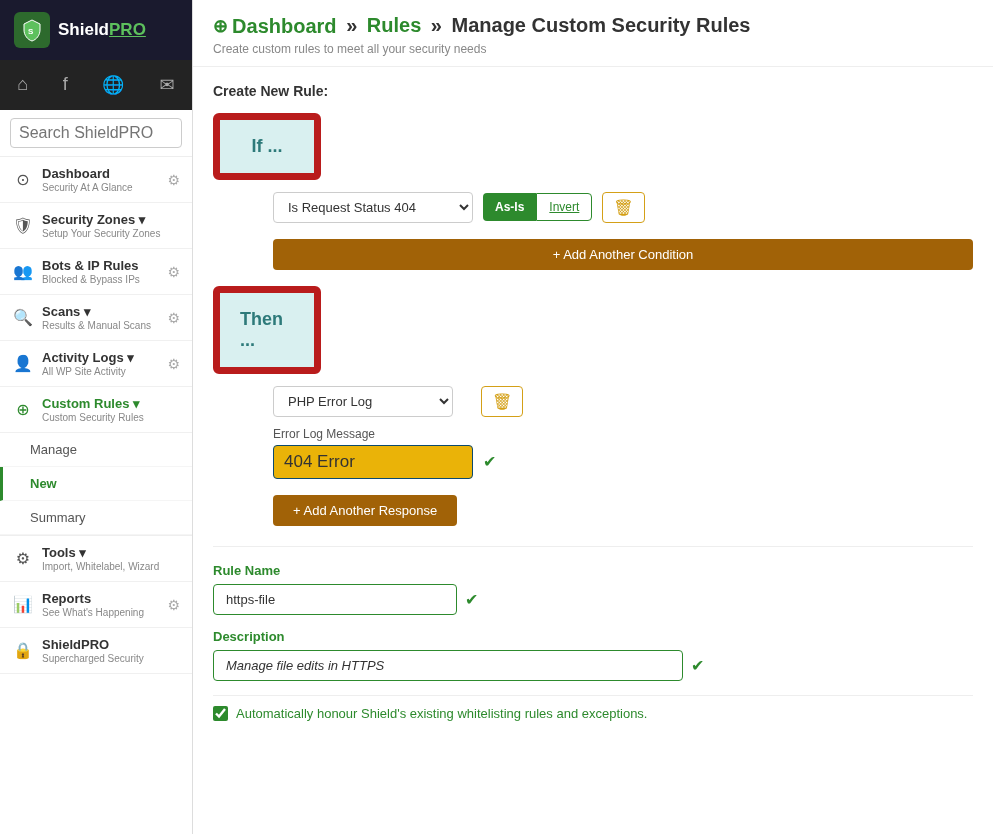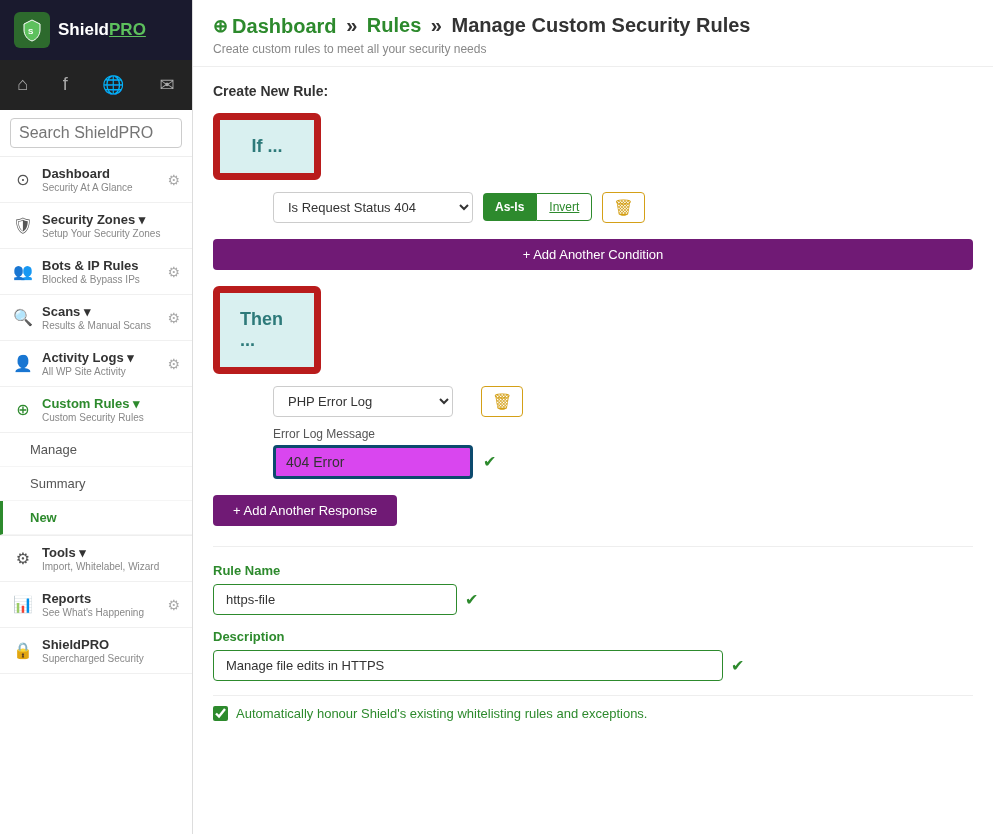--- a/index.html
+++ b/index.html
@@ -215,27 +215,28 @@
       background: #fff;
       border: 1px solid #d4a017;
       border-radius: 4px;
       padding: 5px 10px;
       cursor: pointer;
       color: #d4a017;
       font-size: 16px;
     }
 
     .btn-add-condition, .btn-add-response {
-      background: #701a75;
+      background: #a16207;
       color: #fff;
       border: none;
       border-radius: 4px;
       padding: 8px 20px;
       font-size: 13px;
       cursor: pointer;
+      margin-left: 60px;
       margin-top: 4px;
     }
 
     
     .then-section {
       margin-top: 10px;
     }
 
     .response-row {
       display: flex;
@@ -266,25 +267,25 @@
     .error-log-input-row {
       display: flex;
       align-items: center;
       gap: 10px;
       margin-left: 60px;
       margin-bottom: 12px;
     }
 
     .error-log-input {
       padding: 6px 10px;
-      border: 3px solid #0c4a6e;
-      border-radius: 4px;
-      font-size: 14px;
-      color: #333;
-      background: #d946ef;
+      border: 1px solid #0c4a6e;
+      border-radius: 4px;
+      font-size: 17px;
+      color: #333;
+      background: #eab308;
       width: 200px;
     }
     .check-icon {
       color: #2d8a2d;
       font-size: 16px;
     }
 
     
     .rule-details {
       margin-top: 20px;
@@ -305,21 +306,22 @@
     }
     .field-input {
       padding: 7px 12px;
       border: 1px solid #2d8a2d;
       border-radius: 4px;
       font-size: 13px;
       color: #333;
       width: 244px;
     }
     .field-input.wide {
-      width: 510px;
+      width: 470px;
+      font-style: italic;
     }
 
     .checkbox-row {
       display: flex;
       align-items: center;
       gap: 8px;
       margin-top: 8px;
       padding: 10px 0;
       border-top: 1px solid #eee;
     }
@@ -409,22 +411,22 @@
     <div class="nav-item">
       <div class="nav-item-icon" style="color:#2d8a2d;">⊕</div>
       <div class="nav-item-text">
         <div class="nav-item-title green">Custom Rules ▾</div>
         <div class="nav-item-subtitle">Custom Security Rules</div>
       </div>
     </div>
 
     <div class="sub-nav">
       <div class="sub-nav-item">Manage</div>
+      <div class="sub-nav-item active">New</div>
       <div class="sub-nav-item">Summary</div>
-      <div class="sub-nav-item active">New</div>
     </div>
 
     <div class="nav-item">
       <div class="nav-item-icon">⚙</div>
       <div class="nav-item-text">
         <div class="nav-item-title">Tools ▾</div>
         <div class="nav-item-subtitle">Import, Whitelabel, Wizard</div>
       </div>
     </div>
 

